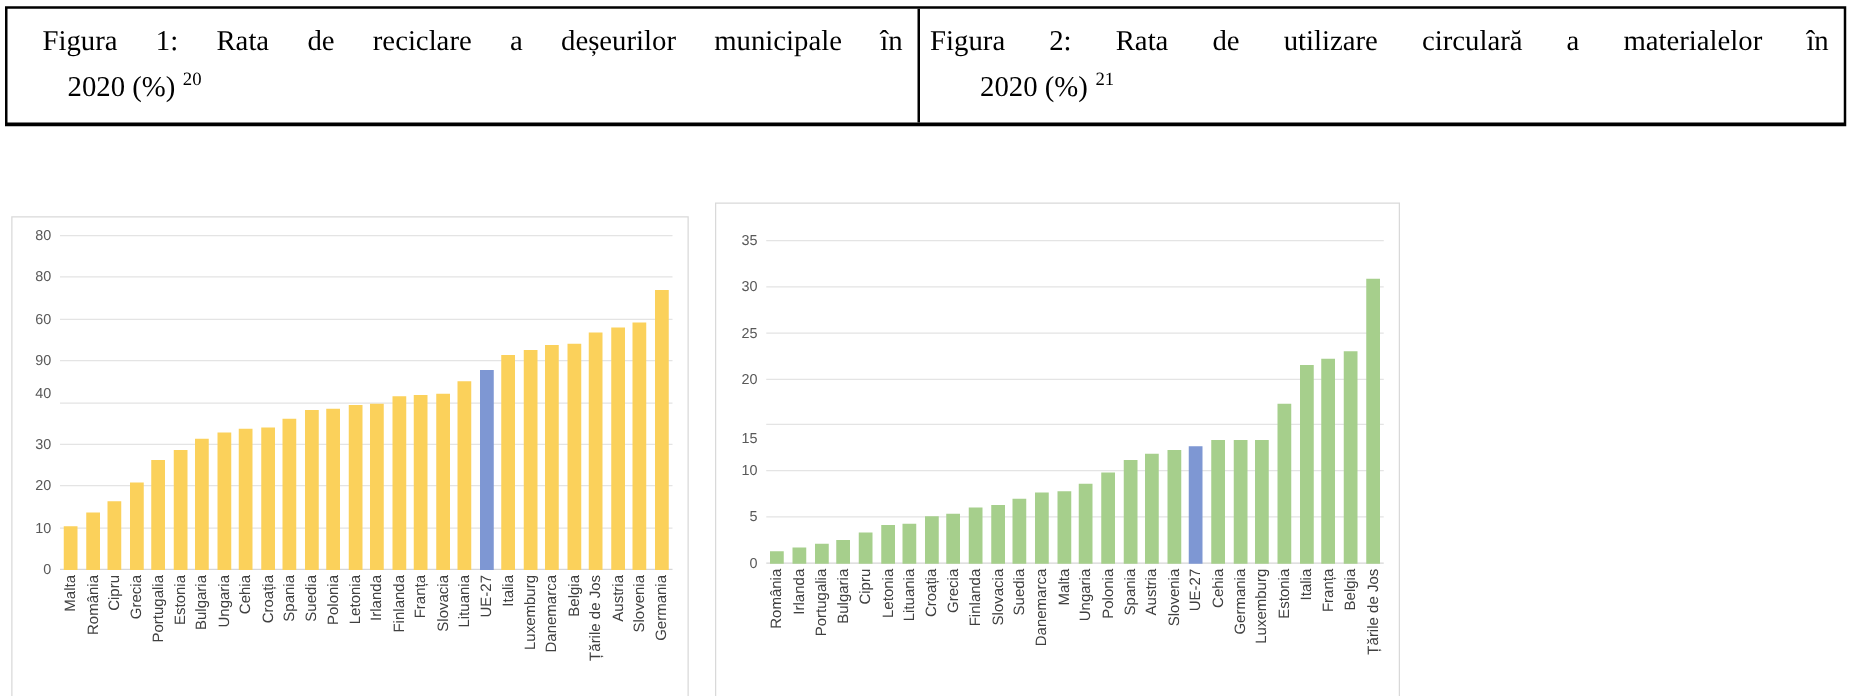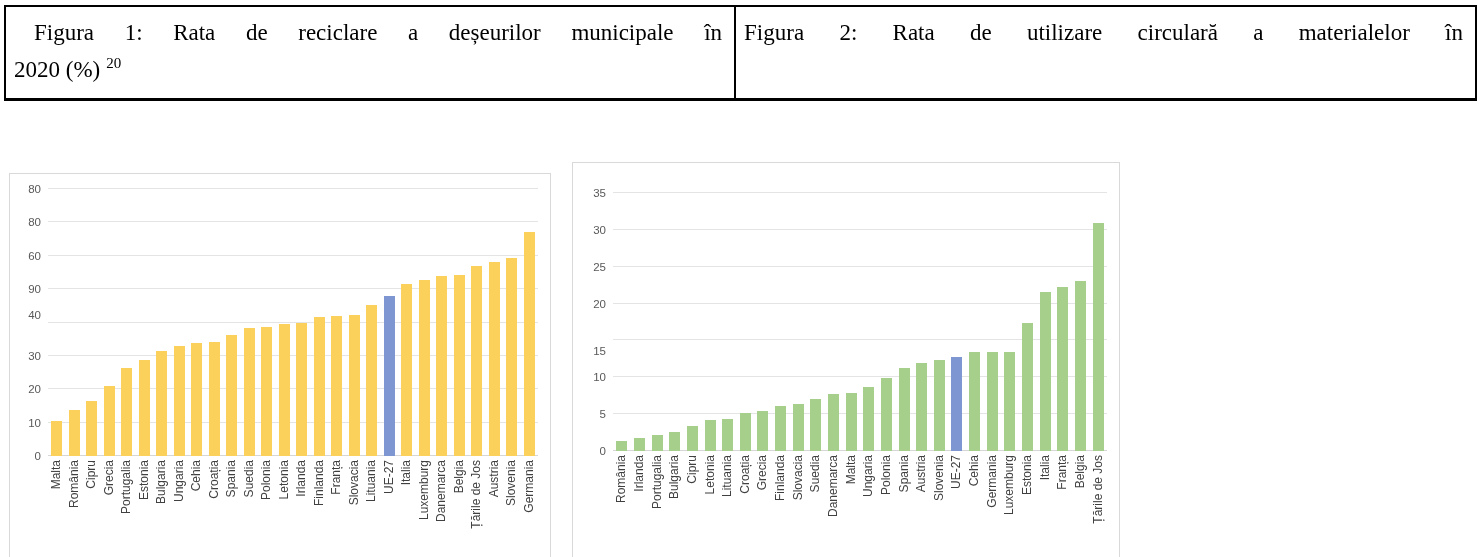--- a/index.html
+++ b/index.html
@@ -15,21 +15,21 @@
     display:flex; background:#fff;
   }
   .caption-cell {
     box-sizing:border-box; padding:7px 12px 0 8px;
     font-family:"Liberation Serif", serif; font-size:23px; line-height:37px; color:#000;
   }
   .caption-cell.cell-0 { flex:0 0 49.7%; border-right:2px solid #000; }
   .caption-cell.cell-1 { flex:1 1 auto; }
   .cap-line1 { text-align:justify; text-align-last:justify; }
   .cell-0 .cap-line1 { text-indent:20px; }
-  .cap-line2 { text-align:left; }
+  .cap-line2 { text-align:left;margin-left:40px; }
   .footnote-sup { font-size:15px; vertical-align:super; line-height:0; margin-left:6px; }
 
   
   .chart-panel {
     position:absolute; background:#fff; border:1px solid #d9d9d9; box-sizing:border-box;
   }
   #chart-0 { left:9px;   top:173px; width:542px; height:450px; }
   #chart-1 { left:572px; top:162px; width:548px; height:460px; }
 
   .plot-area { position:relative; }
@@ -52,20 +52,21 @@
 </head>
 <body>
 
 <div class="caption-table">
   <div class="caption-cell cell-0">
     <div class="cap-line1">Figura 1: Rata de reciclare a deșeurilor municipale în</div>
     <div class="cap-line2"><span>2020 (%)</span><sup class="footnote-sup">20</sup></div>
   </div>
   <div class="caption-cell cell-1">
     <div class="cap-line1">Figura 2: Rata de utilizare circulară a materialelor în</div>
+    <div class="cap-line2"><span>2020 (%)</span><sup class="footnote-sup">21</sup></div>
   </div>
 </div>
 
 <div class="chart-panel" id="chart-0">
     <div class="plot-area" style="margin: 15px 12px 0px 38px; height: 267px;">
       <div class="gridline zero" style="bottom: 0px;"></div>
       <div class="y-label" style="bottom: -7px;">0</div>
       <div class="gridline" style="bottom: 33.375px;"></div>
       <div class="y-label" style="bottom: 26.375px;">10</div>
       <div class="gridline" style="bottom: 66.75px;"></div>

